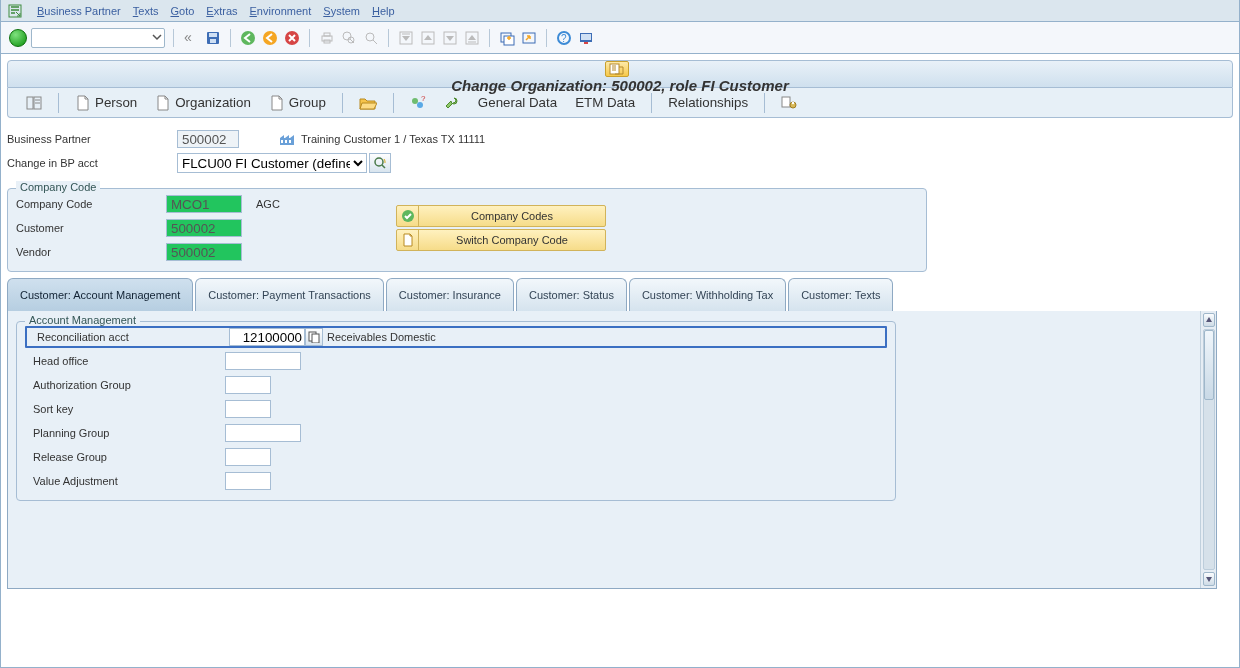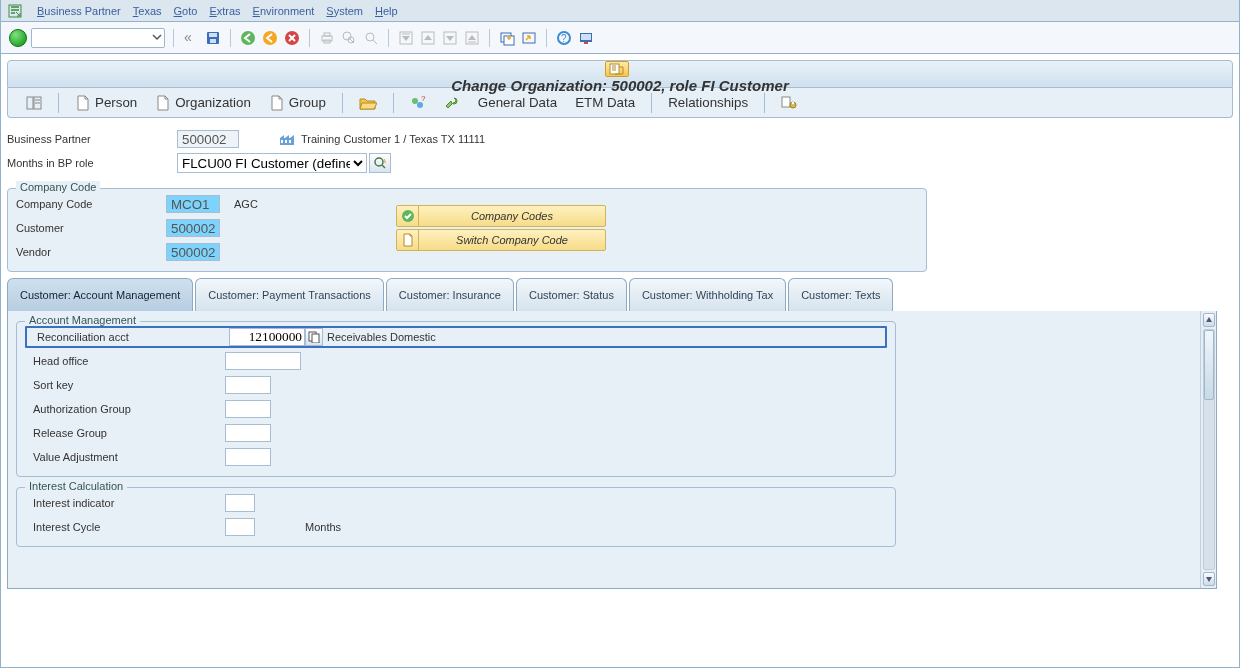--- a/index.html
+++ b/index.html
@@ -26,21 +26,21 @@
   .header-fields { margin-top:10px; }
   .row { display:flex; align-items:center; height:22px; margin-bottom:2px;}
   .lbl { width:170px; }
   .ro-input { height:18px; background:#eef3f7; border:1px solid #a6bdd4; padding:1px 4px; color:#555;}
   .select { height:20px; background:#fff; border:1px solid #a6bdd4;}
 
   .groupbox { border:1px solid #a6bdd4; border-radius:4px; background:#e8f0f7; margin-top:14px; padding:0; position:relative; width:920px;}
   .groupbox .gb-title { position:relative; top:-8px; left:8px; background:#e8f0f7; padding:0 4px; display:inline-block; color:#355; }
   .gb-inner { padding:0 8px 6px 8px; margin-top:-8px; }
   .gb-inner .row .lbl { width:150px; }
-  .gb-inner .ro-input { width:54px; background:#7dd3fc;}
+  .gb-inner .ro-input { width:76px; background:#22c55e;}
 
   .gold-btn { width:210px; height:22px; background:linear-gradient(#fff1bf,#f6dc89); border:1px solid #d1b35a; border-radius:2px; display:flex; align-items:center; cursor:pointer; margin-bottom:2px;}
   .gold-btn .gicon { width:22px; height:22px; border-right:1px solid #d1b35a; display:inline-flex; align-items:center; justify-content:center;}
   .gold-btn .glabel { flex:1; text-align:center; }
 
   .tabstrip { margin-top:6px; display:flex; align-items:flex-end; gap:0;}
   .tab { height:22px; background:linear-gradient(#f2f7fb,#d5e3ee); border:1px solid #8ea9c3; border-bottom:none; border-radius:6px 6px 0 0; padding:16px 12px; display:flex; align-items:center; color:#345; cursor:pointer; margin-right:2px; }
   .tab.active { background:linear-gradient(#cfe0ee,#b6cee1); font-weight:normal; color:#123;}
   
   .tabpage { border:1px solid #8ea9c3; border-top:none; background:#e8f0f7; width:1210px; height:278px; display:flex;}
@@ -70,21 +70,21 @@
   <div class="menubar">
     <span class="menu-icon">
       <svg width="14" height="14">
           <rect x="1" y="1" width="12" height="12" fill="none" stroke="#3e8b3e"></rect>
           <path d="M3 3 L11 3 M3 6 L11 6 M3 9 L7 9" stroke="#3e8b3e" stroke-width="1.5"></path>
           <path d="M8 8 L12 12" stroke="#3e8b3e"></path>
           <path d="M12 9 L12 12 L9 12" stroke="#3e8b3e" fill="none"></path>
         </svg>
     </span>
     <span class="menu-item">Business Partner</span>
-    <span class="menu-item">Texas</span>
+    <span class="menu-item">Texts</span>
     <span class="menu-item">Goto</span>
     <span class="menu-item">Extras</span>
     <span class="menu-item">Environment</span>
     <span class="menu-item">System</span>
     <span class="menu-item">Help</span>
   </div>
 
   <div class="toolbar">
     <span class="tb-green"></span>
     <div style="position:relative; display:inline-block;">
@@ -299,21 +299,21 @@
               <rect x="1" y="6" width="14" height="7" fill="#6aa0d8"></rect>
               <path d="M1 6 L5 3 L5 6 M6 6 L10 3 L10 6 M11 6 L15 3 L15 6" fill="#6aa0d8"></path>
               <rect x="2" y="8" width="2" height="3" fill="#fff"></rect>
               <rect x="6" y="8" width="2" height="3" fill="#fff"></rect>
               <rect x="10" y="8" width="2" height="3" fill="#fff"></rect>
             </svg>
         </span>
         <span>Training Customer 1 / Texas TX 11111</span>
       </div>
       <div class="row">
-        <span class="lbl">Months in BP role</span>
+        <span class="lbl">Change in BP acct</span>
         <select class="select" style="width:190px">
           <option>FLCU00 FI Customer (define…</option>
         </select>
         <button class="tb-btn" style="border:1px solid #a6bdd4; background:linear-gradient(#fefefe,#d8e4ee); width:22px; height:20px; margin-left:2px;">
           <svg width="14" height="14">
               <circle cx="6" cy="6" r="4" fill="none" stroke="#4a7a4a" stroke-width="1.5"></circle>
               <line x1="9" y1="9" x2="12" y2="12" stroke="#4a7a4a" stroke-width="1.5"></line>
               <path d="M11 3 A5 5 0 0 1 12 7" stroke="#d4a317" fill="none"></path>
             </svg>
         </button>
@@ -331,21 +331,21 @@
           </div>
           <div class="row">
             <span class="lbl">Customer</span>
             <input class="ro-input" readonly="" value="500002" style="">
           </div>
           <div class="row">
             <span class="lbl">Vendor</span>
             <input class="ro-input" readonly="" value="500002" style="">
           </div>
         </div>
-        <div style="flex:0 0 auto; padding-top:12px;font-style:italic;">
+        <div style="flex:0 0 auto; padding-top:12px;">
           <div class="gold-btn">
             <span class="gicon">
                 <svg width="14" height="14">
                   <circle cx="7" cy="7" r="6" fill="#5eb75e"></circle>
                   <path d="M4 7 L6 9 L10 5" stroke="#fff" stroke-width="2" fill="none"></path>
                 </svg>
               </span>
             <span class="glabel">Company Codes</span>
           </div>
           <div class="gold-btn">
@@ -371,66 +371,56 @@
     </div>
 
     <div class="tabpage">
       <div class="tabcontent">
 
         <div class="subgroup">
           <span class="sg-title">Account Management</span>
           <div class="sg-inner">
             <div class="row hl-row">
               <span class="lbl">Reconciliation acct</span>
-              <input class="med-input" style="text-align: right; font-family: Liberation Serif, serif;" value="12100000">
+              <input class="med-input" style="text-align: right;" value="12100000">
               <button class="tb-btn" style="border:1px solid #a6bdd4; background:linear-gradient(#fefefe,#d8e4ee); width:18px; height:18px; margin-left:0;">
                 <svg width="12" height="12">
                     <rect x="1" y="1" width="7" height="9" fill="#fff" stroke="#555"></rect>
                     <rect x="4" y="3" width="7" height="9" fill="#fff" stroke="#555"></rect>
                   </svg>
               </button>
               <span style="margin-left:4px">Receivables Domestic</span>
             </div>
             <div class="row">
                 <span class="lbl">Head office</span>
                 <input class="med-input" style="">
               </div>
             <div class="row">
+                <span class="lbl">Authorization Group</span>
+                <input class="small-input" style="">
+              </div>
+            <div class="row">
                 <span class="lbl">Sort key</span>
                 <input class="small-input" style="">
               </div>
             <div class="row">
-                <span class="lbl">Authorization Group</span>
-                <input class="small-input" style="">
+                <span class="lbl">Planning Group</span>
+                <input class="med-input" style="">
               </div>
             <div class="row">
                 <span class="lbl">Release Group</span>
                 <input class="small-input" style="">
               </div>
             <div class="row">
                 <span class="lbl">Value Adjustment</span>
                 <input class="small-input" style="">
               </div>
           </div>
         </div>
 
-        <div class="subgroup" style="margin-bottom:0;">
-          <span class="sg-title">Interest Calculation</span>
-          <div class="sg-inner">
-            <div class="row">
-                <span class="lbl">Interest indicator</span>
-                <input class="small-input" style="width: 30px;">
-              </div>
-            <div class="row">
-                <span class="lbl">Interest Cycle</span>
-                <input class="small-input" style="width: 30px;">
-                <span style="margin-left:50px">Months</span>
-              </div>
-          </div>
-        </div>
       </div>
 
       <div class="scrollbar">
         <div class="sb-btn">
             <svg width="8" height="8">
               <path d="M4 1 L7 6 L1 6 Z" fill="#557"></path>
             </svg>
           </div>
         <div class="sb-track">
             <div class="sb-thumb"></div>

